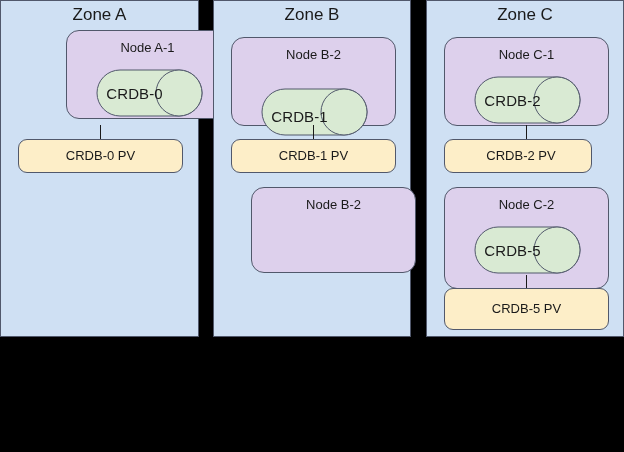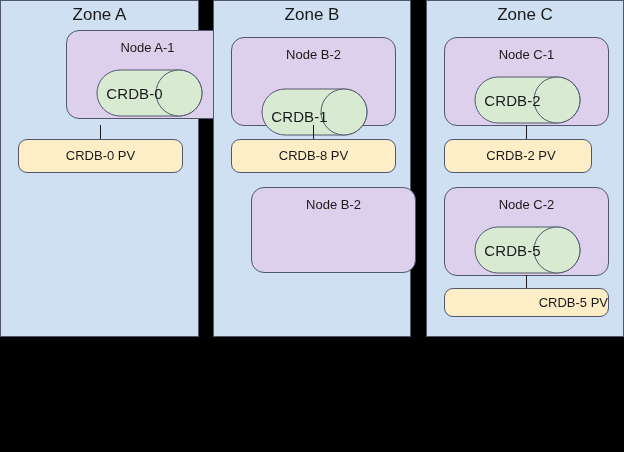--- a/index.html
+++ b/index.html
@@ -144,21 +144,21 @@
           <path d="M24,1 H83 A23,23 0 0 1 83,47 H24 A23,23 0 0 1 24,1 Z" fill="#d9ead3" stroke="#51586b" stroke-width="1"></path>
           <ellipse cx="83" cy="24" rx="23" ry="23" fill="#d9ead3" stroke="#51586b" stroke-width="1"></ellipse>
         </svg>
         <div class="cyl-label">CRDB-1</div>
       </div>
     </div>
 
     <div class="connector" style="left:99px; top:124px; height:15px;"></div>
 
     <div class="pv" style="left:17px; top:138px; width:165px; height:34px;">
-      <span class="pv-label">CRDB-8 PV</span>
+      <span class="pv-label">CRDB-1 PV</span>
     </div>
 
     <div class="node" style="left:17px; top:186px; width:165px; height:86px;margin-left:20px;">
       <div class="node-label">Node B-2</div>
     </div>
   </div>
 
   <div class="zone" style="left:426px; top:0px; width:198px; height:337px;">
     <div class="zone-label">Zone C</div>
 
@@ -173,32 +173,32 @@
         <div class="cyl-label">CRDB-2</div>
       </div>
     </div>
 
     <div class="connector" style="left:99px; top:124px; height:15px;"></div>
 
     <div class="pv" style="left:17px; top:138px; width:148px; height:34px;padding-left:6px;">
       <span class="pv-label">CRDB-2 PV</span>
     </div>
 
-    <div class="node" style="left:17px; top:186px; width:165px; height:89px;padding-left:8px;">
+    <div class="node" style="left:17px; top:186px; width:165px; height:102px;padding-left:8px;">
       <div class="node-label">Node C-2</div>
 
       <div class="cyl" style="left:29px; top:38px; width:107px; height:48px;">
         <svg width="107" height="48" viewBox="0 0 107 48">
           <path d="M24,1 H83 A23,23 0 0 1 83,47 H24 A23,23 0 0 1 24,1 Z" fill="#d9ead3" stroke="#51586b" stroke-width="1"></path>
           <ellipse cx="83" cy="24" rx="23" ry="23" fill="#d9ead3" stroke="#51586b" stroke-width="1"></ellipse>
         </svg>
         <div class="cyl-label">CRDB-5</div>
       </div>
     </div>
 
     <div class="connector" style="left:99px; top:274px; height:14px;"></div>
 
-    <div class="pv" style="left:17px; top:287px; width:165px; height:29px;justify-content:flex-end;">
+    <div class="pv" style="left:17px; top:287px; width:165px; height:42px;">
       <span class="pv-label">CRDB-5 PV</span>
     </div>
   </div>
 
 </div>
 
 </body></html>

